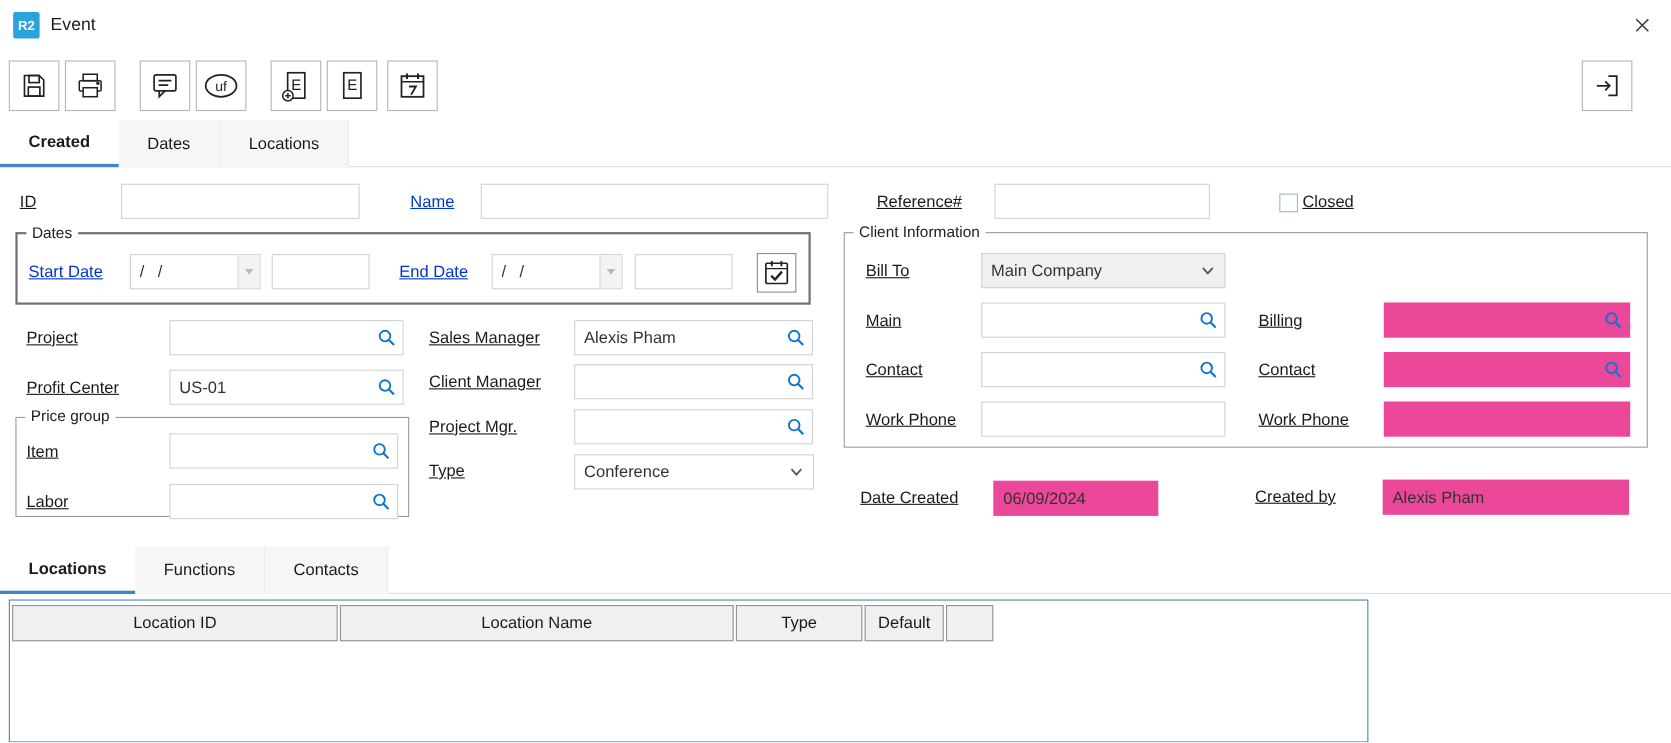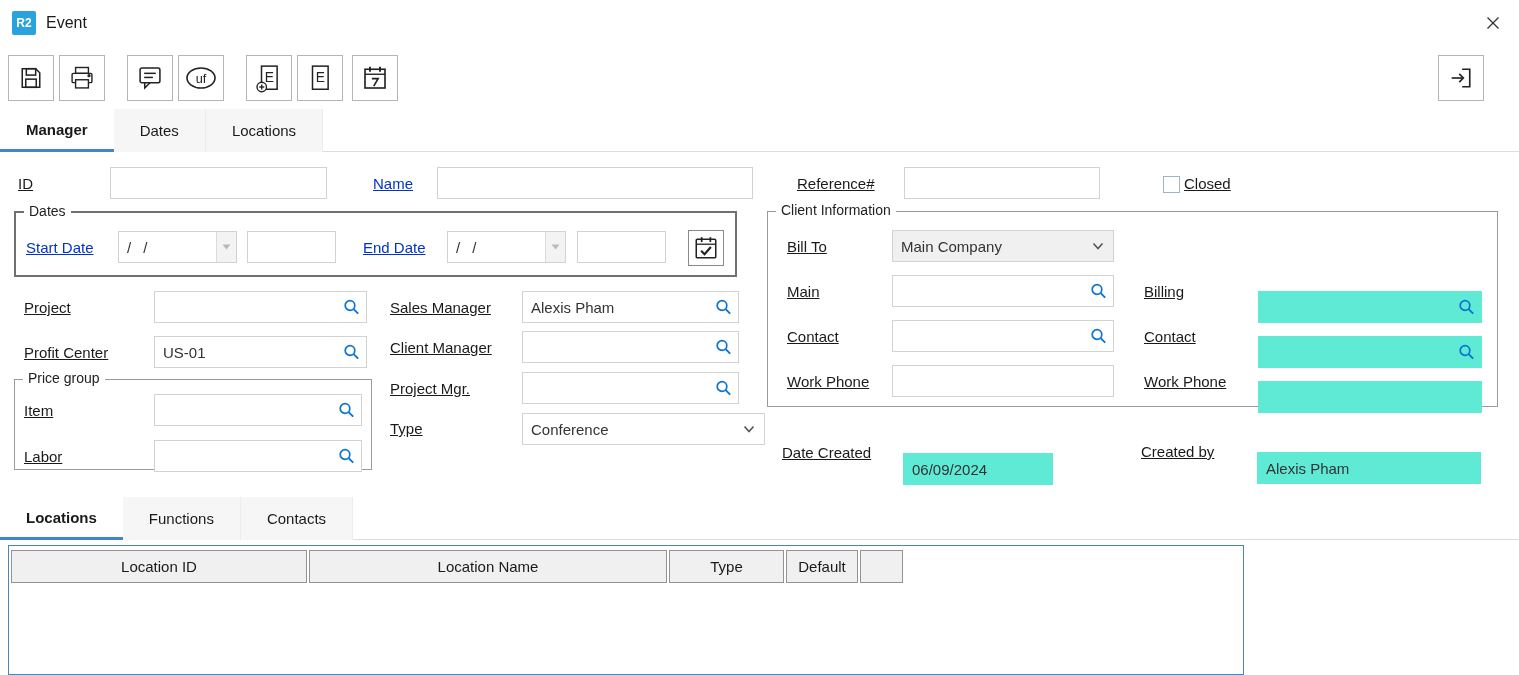--- a/index.html
+++ b/index.html
@@ -18,21 +18,21 @@
   .btn { position:absolute; top:55px; width:46px; height:46px; background:#fff; border:1px solid #b5b5b5;
          display:flex; align-items:center; justify-content:center; }
 
   .tabline { position:absolute; height:1px; background:#dedede; width:1519px; left:0; z-index:0; }
   .tabbar { position:absolute; display:flex; z-index:1; }
   .tab { height:43px; display:flex; align-items:center; padding:0 26px; background:#f6f6f6; border-right:1px solid #ececec; }
   .tab.active { background:#fff; font-weight:bold; border-right:none; border-bottom:3px solid #3e86c7; }
 
   .inp { position:absolute; height:32px; background:#fff; border:1px solid #d2d2d2; display:flex; align-items:center; padding:0 8px; }
   .inp .val { color:#333; white-space:nowrap; overflow:hidden; }
-  .flat { border:1px solid transparent; background:#5eead4;margin-top:16px; }
+  .flat { border:1px solid transparent; background:#ec4899; }
   .search { padding-right:26px; }
   .mag { position:absolute; right:6px; top:50%; transform:translateY(-50%); }
   .chev { position:absolute; right:9px; top:50%; transform:translateY(-50%); }
   .sel-gray { background:#f0f0f0; }
 
   .ddbtn { position:absolute; right:0; top:0; bottom:0; width:20px; background:#f3f3f3; border-left:1px solid #dcdcdc;
            display:flex; align-items:center; justify-content:center; }
   .slash { letter-spacing:4px; color:#444; }
 
   .gbox { position:absolute; border:1px solid #9a9a9a; }
@@ -118,21 +118,21 @@
   <div class="btn" style="left:1438px">
     <svg width="28" height="28" viewBox="0 0 24 24" fill="none" stroke="#222" stroke-width="1.4">
       <path d="M13 4.5 H19.5 V19.5 H13"></path>
         <line x1="4" y1="12" x2="13.5" y2="12"></line>
         <path d="M10.5 8.5 L14 12 L10.5 15.5"></path>
     </svg>
   </div>
 
   <div class="tabline" style="top:151px"></div>
   <div class="tabbar" style="left:0;top:109px">
-    <div class="tab active">Manager</div>
+    <div class="tab active">Created</div>
     <div class="tab">Dates</div>
     <div class="tab">Locations</div>
   </div>
 
   <div class="lbl" style="left:18px;top:175px">ID</div>
   <div class="inp" style="left:110px;top:167px;width:217px">
     <span class="val"></span>
   </div>
   <div class="lbl blue" style="left:373px;top:175px">Name</div>
   <div class="inp" style="left:437px;top:167px;width:316px">
@@ -291,21 +291,21 @@
   </div>
   <div class="lbl" style="left:390px;top:380px">Project Mgr.</div>
   <div class="inp search" style="left:522px;top:372px;width:217px">
     <span class="val"></span>
     <svg class="mag" width="17" height="17" viewBox="0 0 17 17">
         <circle cx="7" cy="7" r="4.8" fill="none" stroke="#0b74d1" stroke-width="1.7"></circle>
         <line x1="10.6" y1="10.6" x2="15.2" y2="15.2" stroke="#0b74d1" stroke-width="1.9"></line>
       </svg>
   </div>
   <div class="lbl" style="left:390px;top:420px">Type</div>
-  <div class="inp" style="left:522px;top:413px;width:243px">
+  <div class="inp" style="left:522px;top:413px;width:218px">
     <span class="val">Conference</span>
     <svg class="chev" width="12" height="8" viewBox="0 0 12 8">
         <polyline points="1.5,1.5 6,6.5 10.5,1.5" fill="none" stroke="#555" stroke-width="1.6"></polyline>
       </svg>
   </div>
 
   <div class="lbl" style="left:782px;top:444px">Date Created</div>
   <div class="inp flat" style="left:903px;top:437px;width:150px">
     <span class="val">06/09/2024</span>
   </div>

